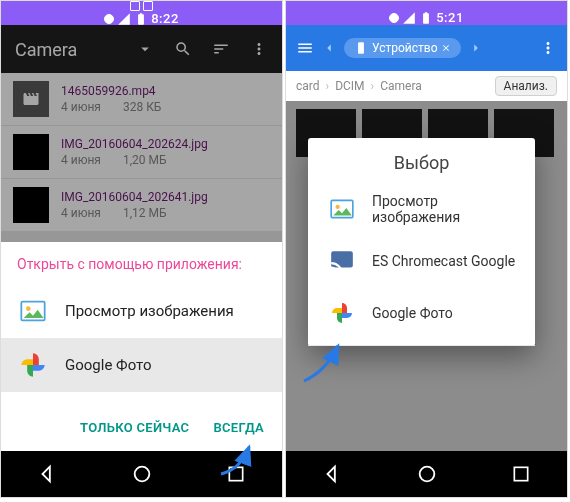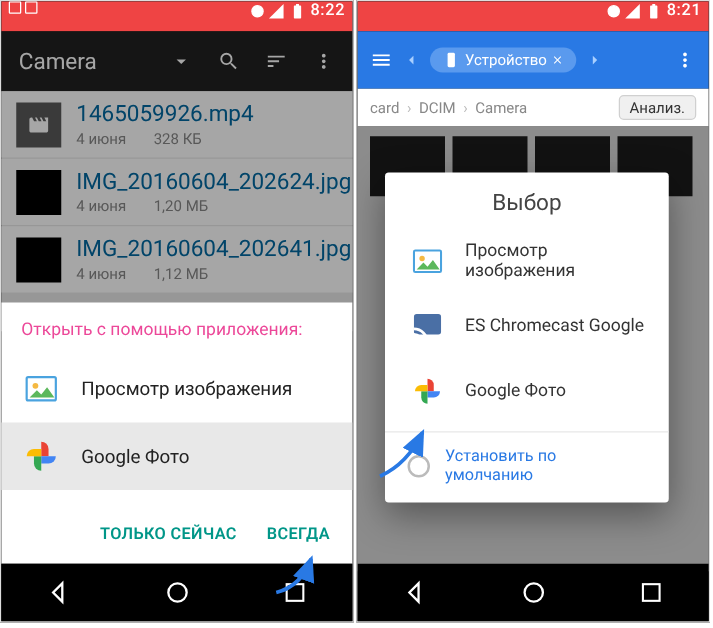--- a/index.html
+++ b/index.html
@@ -1,37 +1,37 @@
 <!DOCTYPE html>
 <html><head>
 <meta charset="utf-8">
 <style>
   * { margin: 0; padding: 0; box-sizing: border-box; font-family: Roboto, Arial, sans-serif; }
   body { background: #fff; width: 570px; height: 502px; display: flex; position: relative; }
   .phone { width: 283px; height: 498px; border: 1px solid #ddd; background: #000; position: relative; overflow: hidden; }
   .phone.left { margin-right: 2px; }
   
-  .status-bar { height: 24px; background: #ef4444; color: #fff; display: flex; align-items: flex-start; justify-content: space-between; padding: 0 6px; font-size: 12px; }
+  .status-bar { height: 24px; background: #8b5cf6; color: #fff; display: flex; align-items: center; justify-content: space-between; padding: 0 6px; font-size: 12px; flex-direction: column; }
   .status-left { display: flex; gap: 3px; align-items: center; }
   .status-right { display: flex; gap: 3px; align-items: center; font-size: 13px; }
   .status-right .time { font-weight: 500; letter-spacing: 0.5px; }
   .sq { width: 10px; height: 10px; border: 1.5px solid #fff; border-radius: 1px; }
   .sq2 { width: 10px; height: 10px; border: 1.5px solid #fff; border-radius: 50%; background: #fff; }
   
   
   .app-bar { height: 48px; background: #212121; color: #fff; display: flex; align-items: center; padding: 0 14px; font-size: 18px; position: relative; opacity: 0.65; }
   .app-title { flex: 1; }
   .app-icons { display: flex; gap: 20px; align-items: center; }
   
   .file-list { background: #e8e8e8; height: 192px; opacity: 0.65; }
   .file-row { display: flex; align-items: center; padding: 8px 12px; background: #fff; margin-bottom: 1px; gap: 12px; }
   .file-thumb { width: 36px; height: 36px; background: #000; flex-shrink: 0; }
   .file-thumb.video { background: #5a5a5a; display:flex; align-items:center; justify-content:center; color:#fff; font-size:18px; }
   .file-info { flex: 1; display: flex; flex-direction: column; }
-  .file-name { font-size: 18px; color: #0369a1; }
+  .file-name { font-size: 12px; color: #701a75; }
   .file-meta { display: flex; gap: 22px; font-size: 12px; color: #888; margin-top: 2px; text-align: center; }
   
   .bottom-sheet { position: absolute; bottom: 46px; left: 0; right: 0; background: #fff; }
   .sheet-title { font-size: 14px; color: #ec4899; padding: 14px 16px 12px; }
   .sheet-item { display: flex; align-items: center; gap: 16px; padding: 11px 16px; font-size: 15px; color: #222; }
   .sheet-item.selected { background: #e8e8e8; }
   .app-icon { width: 32px; height: 32px; display: flex; align-items: center; justify-content: center; flex-shrink: 0; }
   .sheet-actions { display: flex; justify-content: flex-end; gap: 8px; padding: 20px 10px 8px; }
   .sheet-btn { color: #009688; font-size: 13px; font-weight: 600; padding: 8px 8px; letter-spacing: 0.3px; }
   
@@ -195,21 +195,21 @@
   <div class="status-bar">
     <div class="status-left"></div>
     <div class="status-right">
       <span class="sq2"></span>
       <svg class="ic-s" viewBox="0 0 24 24">
           <path d="M2 22h20V2z"></path>
         </svg>
       <svg class="ic-s" viewBox="0 0 24 24">
           <path d="M15.67 4H14V2h-4v2H8.33C7.6 4 7 4.6 7 5.33v15.33C7 21.4 7.6 22 8.33 22h7.33c.74 0 1.34-.6 1.34-1.33V5.33C17 4.6 16.4 4 15.67 4z"></path>
         </svg>
-      <span class="time">8:21</span>
+      <span class="time">5:21</span>
     </div>
   </div>
 
   <div class="es-bar">
     <svg class="ic" style="color:#fff" viewBox="0 0 24 24">
         <path d="M3 18h18v-2H3v2zm0-5h18v-2H3v2zm0-7v2h18V6H3z"></path>
       </svg>
     <svg class="ic-s" style="color:#a8cfff" viewBox="0 0 24 24">
         <path d="M15 6l-6 6 6 6z"></path>
       </svg>
@@ -277,24 +277,20 @@
         <svg width="24" height="24" viewBox="0 0 24 24">
             <path d="M12 2a5 5 0 015 5v5h-5z" fill="#ea4335"></path>
             <path d="M22 12a5 5 0 01-5 5h-5v-5z" fill="#4285f4"></path>
             <path d="M12 22a5 5 0 01-5-5v-5h5z" fill="#34a853"></path>
             <path d="M2 12a5 5 0 015-5h5v5z" fill="#fbbc04"></path>
           </svg>
       </div>
       <span>Google Фото</span>
     </div>
     <div class="dlg-sep"></div>
-    <div class="dlg-default">
-      <div class="radio"></div>
-      <span class="default-text">Установить по умолчанию</span>
-    </div>
   </div>
 
   <div class="nav-bar">
     <svg class="nav-btn" width="22" height="22" viewBox="0 0 24 24" fill="none" stroke="#fff" stroke-width="2">
         <path d="M14 4l-8 8 8 8z"></path>
       </svg>
     <svg class="nav-btn" width="22" height="22" viewBox="0 0 24 24" fill="none" stroke="#fff" stroke-width="2">
         <circle cx="12" cy="12" r="8"></circle>
       </svg>
     <svg class="nav-btn" width="20" height="20" viewBox="0 0 24 24" fill="none" stroke="#fff" stroke-width="2">

